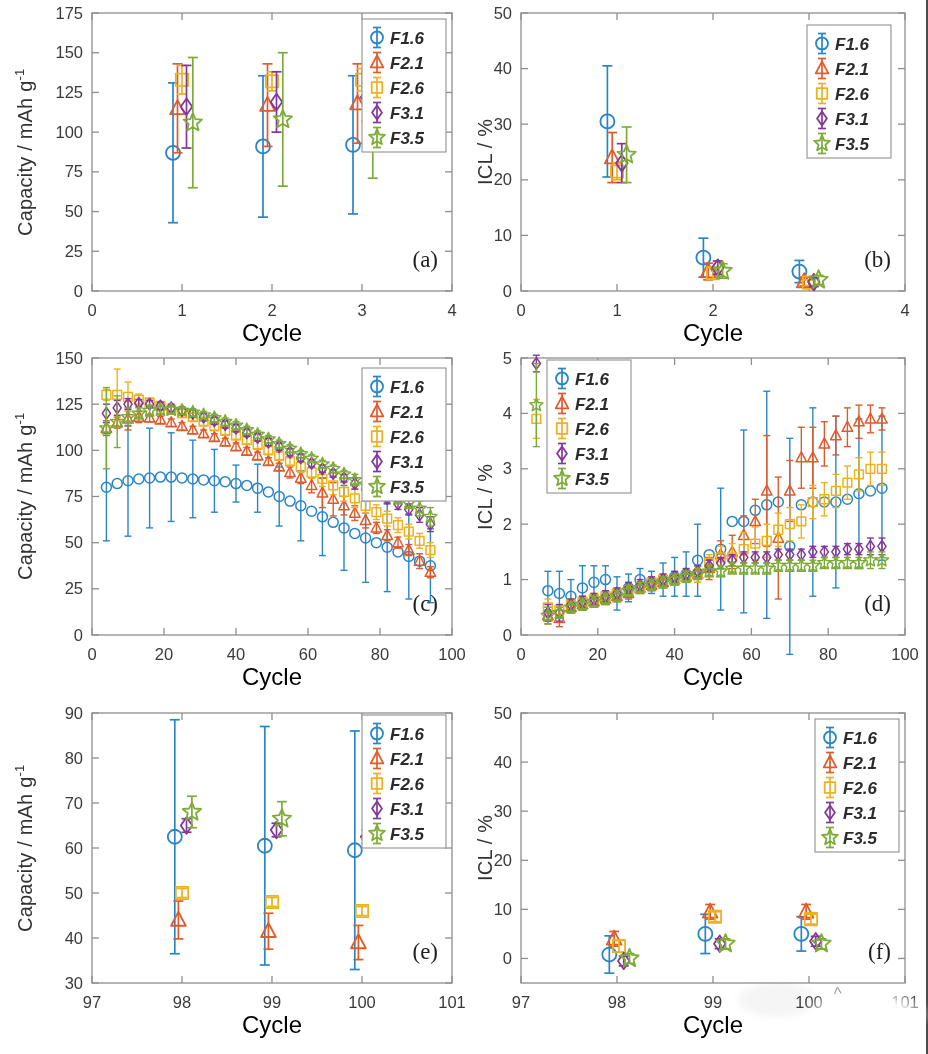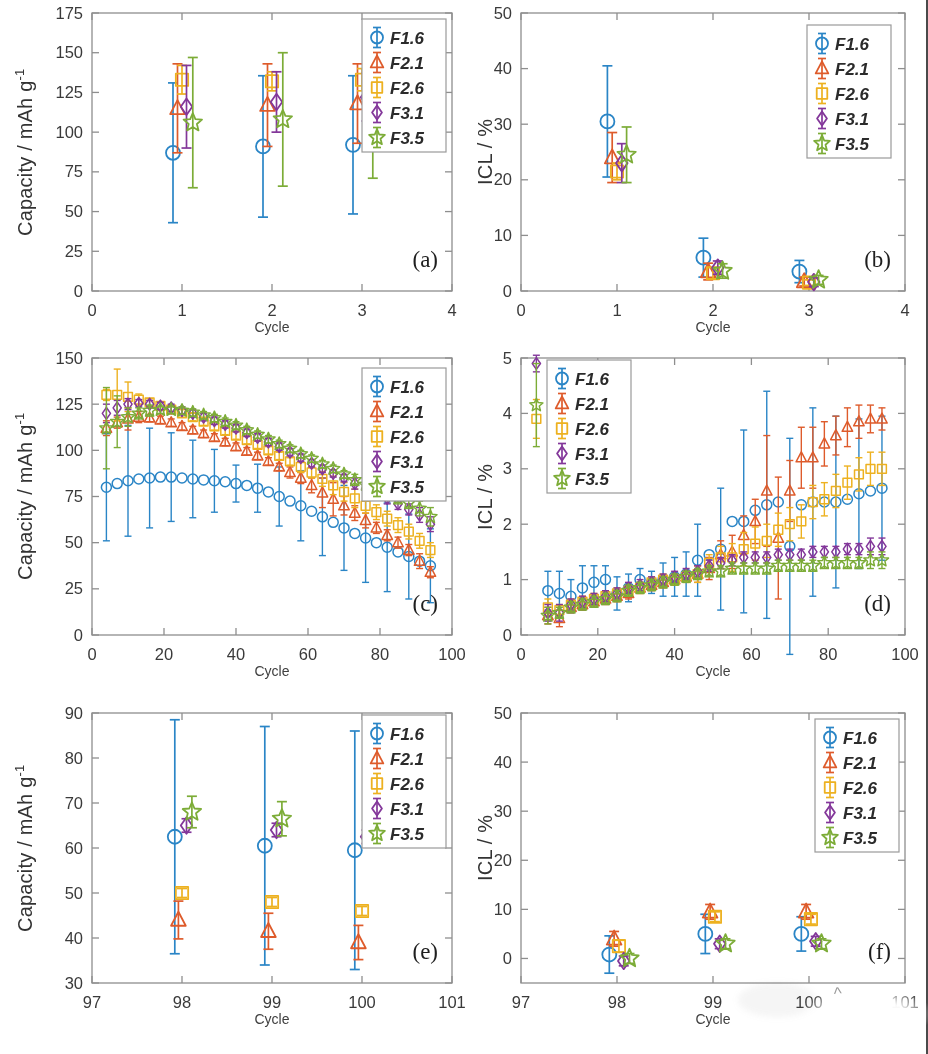--- a/index.html
+++ b/index.html
@@ -4,21 +4,21 @@
 <style>
   html,body{margin:0;padding:0;background:#ffffff;}
   body{width:928px;height:1054px;position:relative;overflow:hidden;
        font-family:"Liberation Sans",sans-serif;}
   .figure{position:absolute;inset:0;background:#ffffff;}
   .panel{position:absolute;width:464px;}
   .panel svg{position:absolute;left:0;top:0;overflow:visible;}
   .ylabel{position:absolute;transform-origin:0 0;transform:rotate(-90deg);
           font-size:20px;color:#333;white-space:nowrap;letter-spacing:0.2px;}
   .ylabel sup{font-size:13px;}
-  .xlabel{position:absolute;font-size:14px;color:#404040;text-align:center;}
+  .xlabel{position:absolute;font-size:24px;color:#000000;text-align:center;}
   .letter{position:absolute;font-family:"Liberation Serif",serif;
           font-size:23px;color:#1f1f1f;text-align:right;}
   .right-border{position:absolute;right:0;top:0;width:2px;height:100%;
           background:#4a4a4a;}
   .wm-white{position:absolute;left:800px;top:985px;width:132px;height:58px;
           background:radial-gradient(closest-side,rgba(255,255,255,0.97) 55%,rgba(255,255,255,0));
           z-index:6;}
   .wm-gray{position:absolute;left:738px;top:983px;width:78px;height:34px;border-radius:50%;
           background:rgba(110,110,110,0.07);filter:blur(3px);z-index:6;}
   .wm-caret{position:absolute;left:834px;top:984px;z-index:7;color:#8a8a8a;

